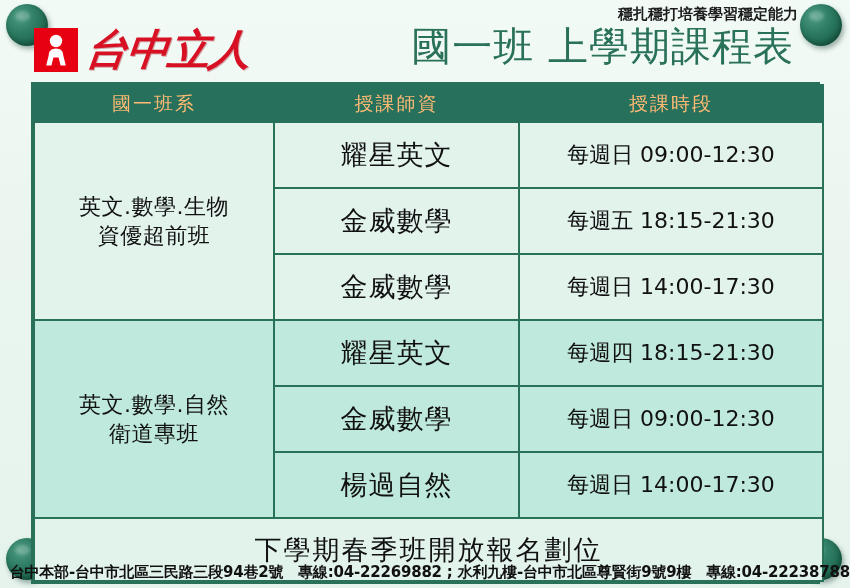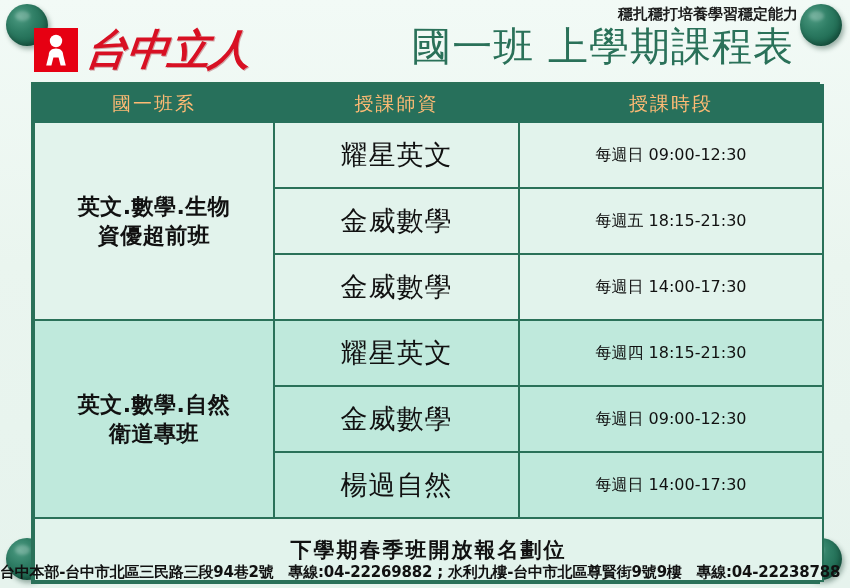--- a/index.html
+++ b/index.html
@@ -137,50 +137,50 @@
     letter-spacing: 2px;
     border-color: #27705b;
   }
   .col-a { width: 240px; }
   .col-b { width: 245px; }
   .col-c { width: 304px; }
 
   td.group-cell {
     font-size: 22px;
     line-height: 1.32;
-    font-weight: bold;
+    font-weight: normal;
     letter-spacing: 0.5px;
   }
   td.teacher-cell {
     font-size: 27px;
     letter-spacing: 1px;
     height: 62px;
   }
   td.time-cell {
-    font-size: 16px;
+    font-size: 22px;
     letter-spacing: 0px;
   }
   tr.group-a td { background: #e2f3ec; }
   tr.group-b td { background: #bfe9dc; }
 
   td.footer-cell {
     background: #e2f3ec;
-    font-size: 21px;
-    font-weight: bold;
+    font-size: 27px;
+    font-weight: normal;
     letter-spacing: 2px;
     height: 59px;
   }
 
   
   .bottom-bar {
     position: absolute;
     left: 0;
     bottom: 6px;
     width: 850px;
-    text-align: left;
+    text-align: right;
     font-size: 15px;
     font-weight: bold;
     color: #111;
     letter-spacing: -0.2px;
     white-space: nowrap;
   }
 </style>
 </head>
 <body>
 

